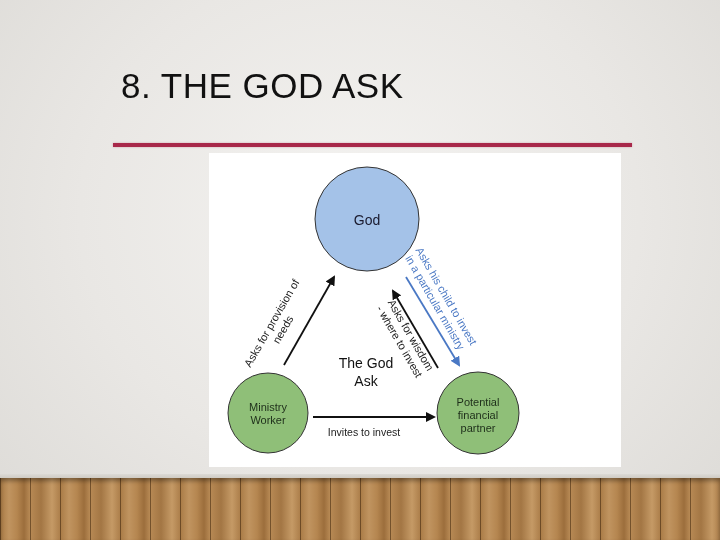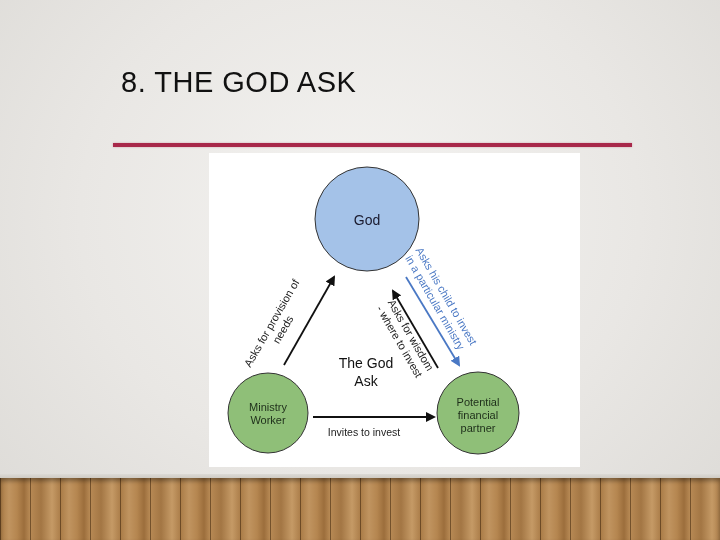--- a/index.html
+++ b/index.html
@@ -3,31 +3,32 @@
   <meta charset="utf-8">
   <style>
     html, body { margin: 0; padding: 0; }
     body {
       width: 720px; height: 540px; overflow: hidden; position: relative;
       font-family: "Liberation Sans", sans-serif;
       background: radial-gradient(ellipse at 50% 40%, #f4f3f1 0%, #e9e7e4 55%, #dcdad6 100%);
     }
     .slide-title {
       position: absolute; left: 121px; top: 66px;
-      font-size: 29px; color: #111; letter-spacing: 0.5px;
+      font-size: 35px; color: #111; letter-spacing: 0.5px;
       font-family: "Liberation Sans", sans-serif;
     }
     .title-rule {
       position: absolute; left: 113px; top: 143px; width: 519px; height: 4px;
       background: #a8284a;
       box-shadow: 0 0 2px rgba(168,40,74,0.4);
     }
     .diagram {
       position: absolute; left: 209px; top: 153px; width: 371px; height: 314px;
       background: #ffffff;
+      padding-left: 41px;
     }
     .diagram svg { position: absolute; left: 0; top: 0; }
     .floor {
       position: absolute; left: 0; top: 478px; width: 720px; height: 62px;
       background:
         repeating-linear-gradient(90deg,
           rgba(60,35,10,0.55) 0px, rgba(60,35,10,0.55) 1px,
           transparent 1px, transparent 30px),
         repeating-linear-gradient(90deg,
           #a87a45 0px, #c09460 9px, #b58650 17px, #9c6e3c 24px, #b88a55 30px,

